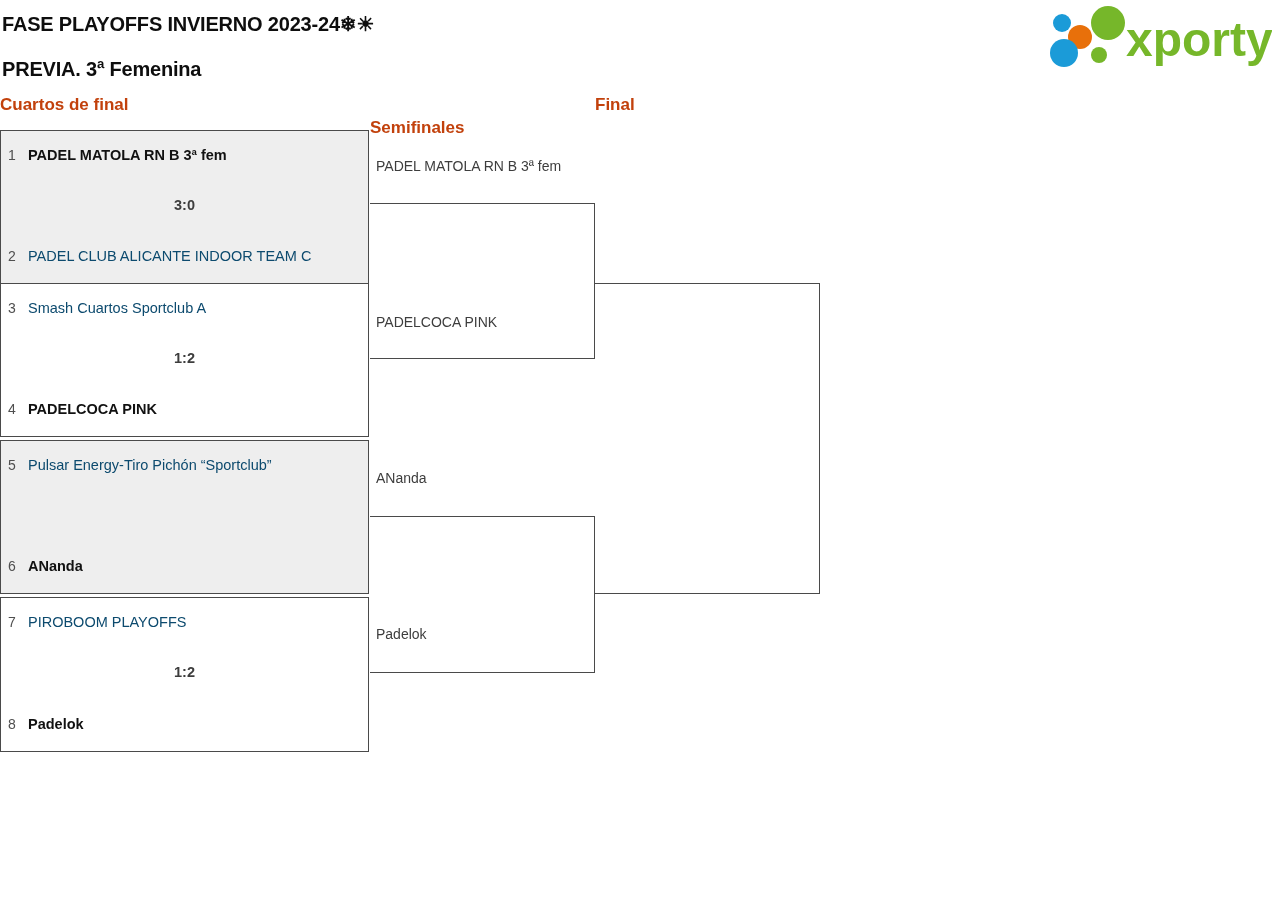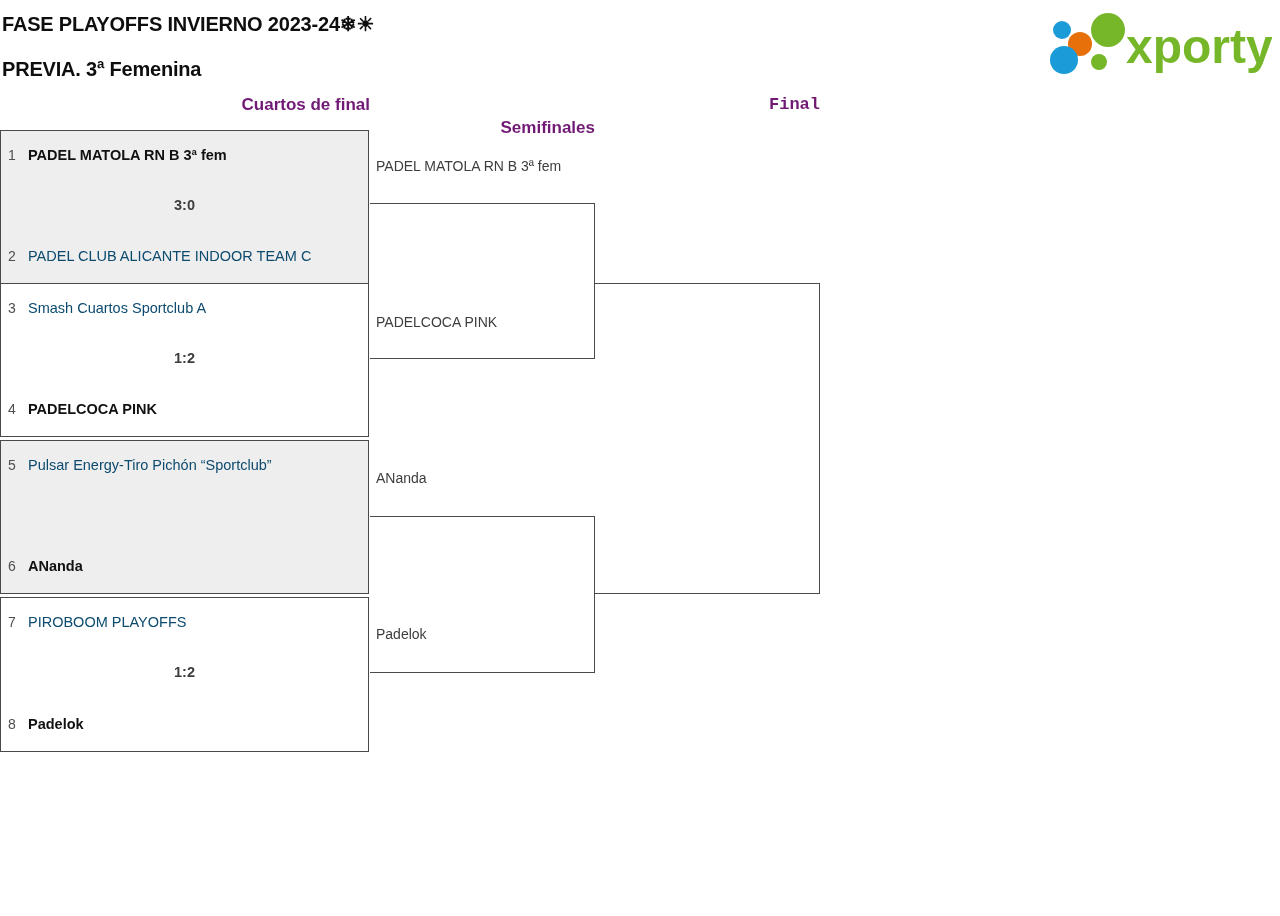--- a/index.html
+++ b/index.html
@@ -33,38 +33,38 @@
     font-weight: 700;
     letter-spacing: -0.2px;
     color: #0e0e0e;
     white-space: pre-line;
   }
 
   
   #brand-logo {
     position: absolute;
     right: 8px;
-    top: 13px;
+    top: 6px;
     width: 230px;
     height: 62px;
   }
   #brand-logo svg { display: block; }
 
   
   .col-header {
     position: absolute;
     top: 95px;
     font-size: 17px;
     font-weight: 700;
-    color: #701a75;
-    text-align: right;
+    color: #c2410c;
+    text-align: left;
   }
   #header-qf    { left: 0px;   width: 370px; }
   #header-sf    { left: 370px; width: 225px; margin-top: 23px; }
-  #header-final { left: 595px; width: 225px; font-family: Liberation Mono, monospace; }
+  #header-final { left: 595px; width: 225px; }
 
   
   #bracket {
     position: absolute;
     left: 0;
     top: 0;
     width: 1280px;
     height: 916px;
   }
 

